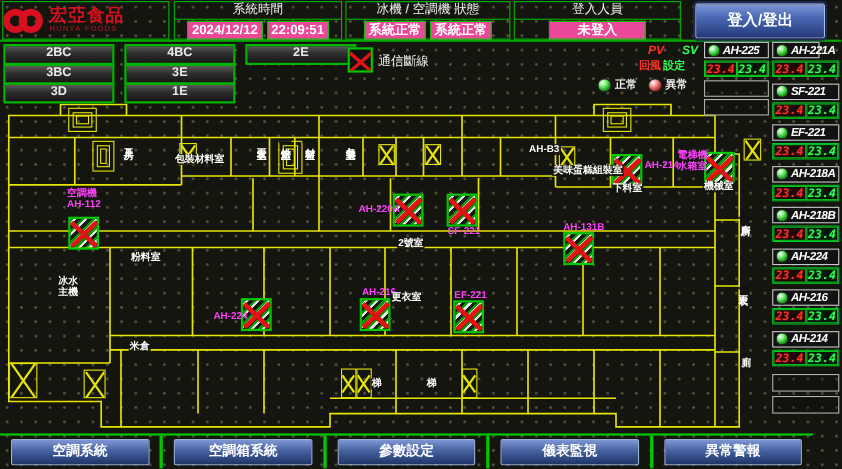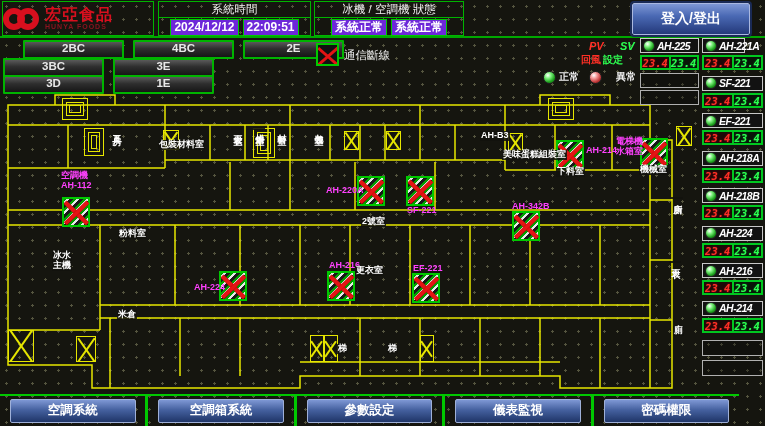--- a/index.html
+++ b/index.html
@@ -10,21 +10,21 @@
     background-size:13px 13px;
     font-family:"Liberation Sans","DejaVu Sans",sans-serif;
     color:#f0f0f0;
   }
   .abs{position:absolute;}
   
   #header{position:absolute;left:0;top:0;width:765px;height:38px;border-bottom:2px solid #00a800;box-sizing:border-box;}
   .sec{position:absolute;top:1px;height:35px;border:1px solid #00b400;box-sizing:border-box;}
   .sec-label{height:15px;line-height:15px;text-align:center;font-size:11.5px;font-weight:normal;border-bottom:1px solid #00b400;white-space:nowrap;}
   .sec-vals{display:flex;justify-content:center;align-items:center;gap:4px;height:18px;}
-  .valbox{border:1px solid #00c800;background:#6d28d9;color:#fff;font-weight:bold;font-size:12px;text-align:center;line-height:15px;height:15px;padding:0 3px;white-space:nowrap;}
+  .valbox{border:1px solid #00c800;background:#ec4899;color:#fff;font-weight:bold;font-size:12px;text-align:center;line-height:15px;height:15px;padding:0 3px;white-space:nowrap;}
   #logo{position:absolute;left:2px;top:1px;width:152px;height:35px;border:1px solid #00b400;box-sizing:border-box;display:flex;align-items:center;}
   .crescent{width:22px;height:22px;border:6px solid #d80f1e;border-radius:50%;box-sizing:border-box;}
   .crescent.c2{margin-left:-8px;}
   #logo-text{margin-left:6px;line-height:1;}
   #logo-title{color:#d80f1e;font-size:16px;font-weight:bold;letter-spacing:1px;}
   #logo-sub{color:#8a1420;font-size:7px;font-weight:bold;letter-spacing:1px;}
   #login-btn{position:absolute;left:632px;top:3px;width:116px;height:30px;
     background:linear-gradient(#7e97d4,#4a69b4 40%,#24397a);
     border:1px solid #aab8e0;outline:2px solid #1a2a55;border-radius:2px;
     color:#fff;font-size:14px;font-weight:bold;text-align:center;line-height:28px;cursor:pointer;}
@@ -125,26 +125,32 @@
   </div>
 
   <div class="sec" style="left:314px;width:150px;">
     <div class="sec-label">冰機 / 空調機 狀態</div>
     <div class="sec-vals">
       <div class="valbox">系統正常</div>
       <div class="valbox">系統正常</div>
     </div>
   </div>
 
+  <div class="sec" style="left:467px;width:152px;">
+    <div class="sec-label">登入人員</div>
+    <div class="sec-vals">
+      <div class="valbox" style="width:80px;">未登入</div>
+    </div>
+  </div>
 
   <div id="login-btn">登入/登出</div>
 </div>
 
 <div id="floor-rows">
-    <div class="floor-row" style="top: 40px; margin-left: 20px;">
+    <div class="floor-row" style="top: 40px;">
       <div class="btn-floor">2BC</div>
       <div class="btn-floor">4BC</div>
       <div class="btn-floor">2E</div>
     </div>
     <div class="floor-row" style="top: 57.5px;">
       <div class="btn-floor">3BC</div>
       <div class="btn-floor">3E</div>
     </div>
     <div class="floor-row" style="top: 75px;">
       <div class="btn-floor">3D</div>
@@ -159,21 +165,21 @@
 <div class="lgd-txt abs" style="left:344px;top:48px;">通信斷線</div>
 
 <div class="pvsv abs" style="left:589px;top:40px;color:#ff3026;">PV</div>
 <div class="pvsv abs" style="left:620px;top:40px;color:#2cff50;">SV</div>
 <div class="small-lbl abs" style="left:581px;top:53px;color:#ff3026;">回風</div>
 <div class="small-lbl abs" style="left:603px;top:53px;color:#2cff50;">設定</div>
 <div class="abs" style="left:543px;top:70px;display:flex;align-items:center;gap:3px;">
   <span class="led"></span>
   <span class="small-lbl">正常</span>
 </div>
-<div class="abs" style="left:589px;top:70px;display:flex;align-items:center;gap:14px;">
+<div class="abs" style="left:589px;top:70px;display:flex;align-items:center;gap:3px;">
   <span class="led red"></span>
   <span class="small-lbl">異常</span>
 </div>
 
 <div id="units-layer">
     <div class="unit-name" style="left: 640px; top: 38px; width: 59px;">
       <span class="led"></span>
       <span>AH-225</span>
     </div>
     <div class="unit-vals" style="left: 640px; top: 55px; width: 59px;">
@@ -263,21 +269,21 @@
     <div class="lbl mag" style="left: 325px; top: 186px;">AH-220A</div>
     <div class="dev" style="left: 406px; top: 176px; width: 28px; height: 30px;">
       <span class="xb b1"></span>
       <span class="xb b2"></span>
     </div>
     <div class="lbl mag" style="left: 406px; top: 206px;">SF-221</div>
     <div class="dev" style="left: 512px; top: 211px; width: 28px; height: 30px;">
       <span class="xb b1"></span>
       <span class="xb b2"></span>
     </div>
-    <div class="lbl mag" style="left: 511px; top: 202px;">AH-342B</div>
+    <div class="lbl mag" style="left: 511px; top: 202px;">AH-131B</div>
     <div class="dev" style="left: 556px; top: 140px; width: 28px; height: 30px;">
       <span class="xb b1"></span>
       <span class="xb b2"></span>
     </div>
     <div class="lbl mag" style="left: 585px; top: 146px;">AH-214</div>
     <div class="dev" style="left: 640px; top: 138px; width: 28px; height: 30px;">
       <span class="xb b1"></span>
       <span class="xb b2"></span>
     </div>
     <div class="lbl mag" style="left: 615px; top: 137px;">電梯機
@@ -387,15 +393,15 @@
     <div class="fcell">
       <div class="blue-btn">空調箱系統</div>
     </div>
     <div class="fcell">
       <div class="blue-btn">參數設定</div>
     </div>
     <div class="fcell">
       <div class="blue-btn">儀表監視</div>
     </div>
     <div class="fcell">
-      <div class="blue-btn">密碼權限</div>
+      <div class="blue-btn">異常警報</div>
     </div>
   </div>
 
 </body></html>

